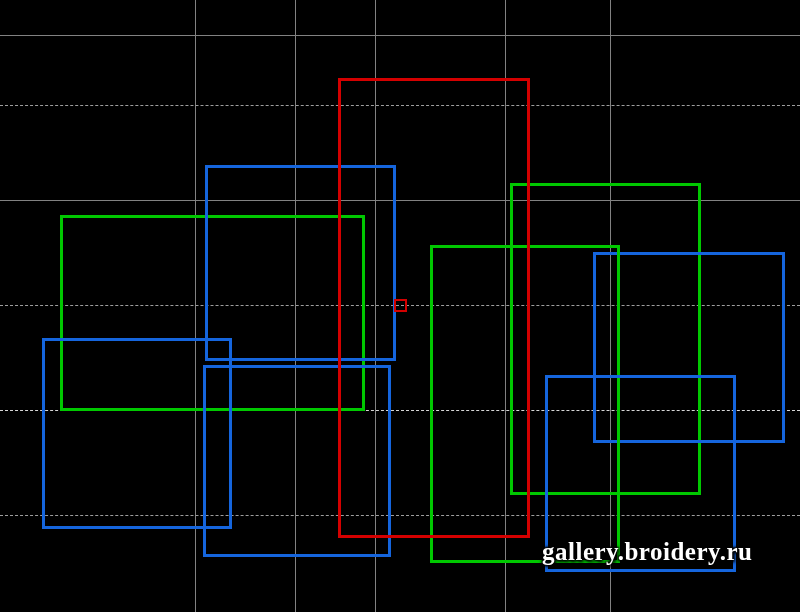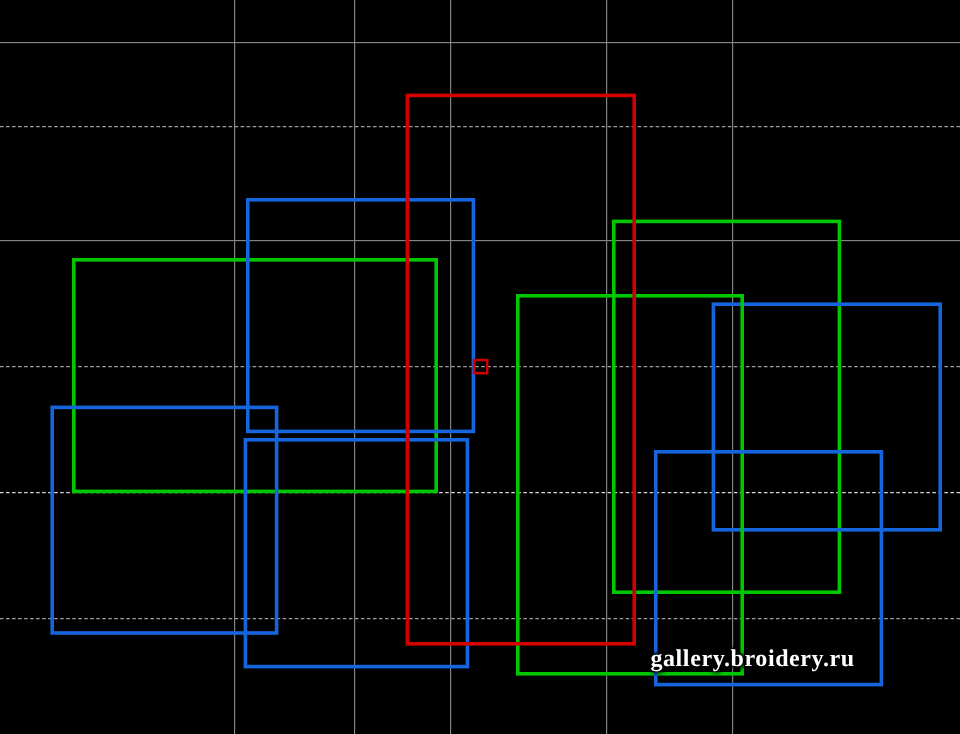--- a/index.html
+++ b/index.html
@@ -44,21 +44,21 @@
     border-style: solid;
     border-width: 2px;
     background: transparent;
   }
   .watermark {
     position: absolute;
     left: 542px;
     top: 538px;
     font-family: "Liberation Serif", serif;
     font-weight: bold;
-    font-size: 20px;
+    font-size: 25px;
     letter-spacing: 0.5px;
     color: #fff;
     text-shadow: 2px 2px 3px #000, -1px -1px 2px #000, 1px -1px 2px #000, -1px 1px 2px #000, 0 0 5px #000;
     white-space: nowrap;
   }
 </style>
 </head>
 <body>
 
 <div class="canvas">

